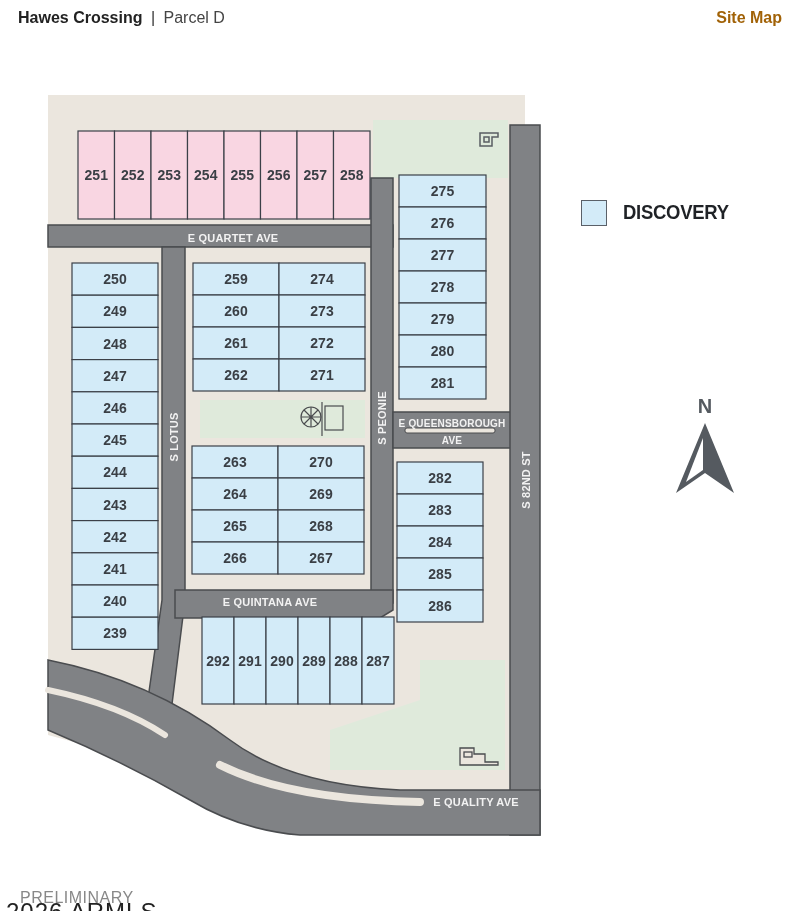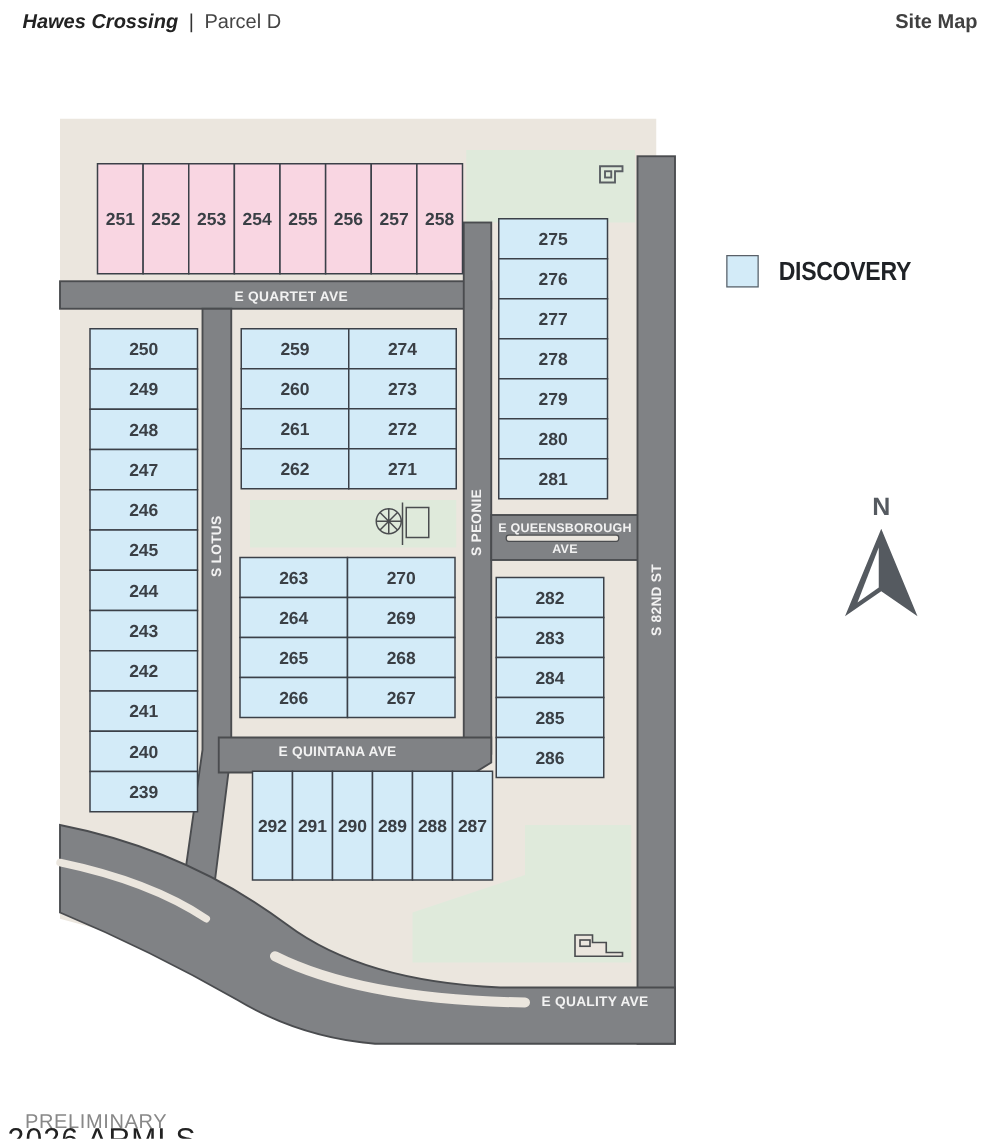--- a/index.html
+++ b/index.html
@@ -1,30 +1,30 @@
 <!DOCTYPE html>
 <html><head>
 <meta charset="utf-8">
 <style>
   html, body { margin: 0; padding: 0; background: #ffffff; }
   body { width: 800px; height: 911px; position: relative; overflow: hidden;
          font-family: "Liberation Sans", sans-serif; color: #222; }
   .header { position: absolute; top: 6px; left: 18px; right: 18px; height: 24px;
             display: flex; justify-content: space-between; align-items: center; font-size: 16px; }
-  .header .proj { font-weight: bold; color: #222; font-style: italic; }
+  .header .proj { font-weight: bold; color: #222; }
   .header .sep { color: #333; margin: 0 4px; font-weight: normal; }
   .header .parcel { color: #444; font-weight: normal; text-align: center; }
-  .header .right { font-weight: bold; color: #404040; text-align: center; }
+  .header .right { font-weight: bold; color: #a16207; text-align: center; }
   svg#map { position: absolute; left: 0; top: 0; }
   .lot-text { font-family: "Liberation Sans", sans-serif; font-weight: bold; font-size: 14px;
               fill: #3a3f45; text-anchor: middle; dominant-baseline: central; }
   .street-text { font-family: "Liberation Sans", sans-serif; font-weight: bold; font-size: 11px;
                  fill: #f2f2f2; text-anchor: middle; dominant-baseline: central; letter-spacing: 0.2px; }
   .legend { position: absolute; left: 581px; top: 200px; }
-  .legend-item { display: flex; align-items: flex-end; height: 30px; margin-bottom: 22px; }
+  .legend-item { display: flex; align-items: flex-start; height: 30px; margin-bottom: 22px; }
   .legend-swatch { width: 26px; height: 26px; border: 1.5px solid #5a6068; box-sizing: border-box; margin-right: 16px; }
   .legend-label { font-weight: bold; font-size: 21px; color: #1f2226; letter-spacing: -0.3px; transform: scaleX(0.88); transform-origin: left center; }
   .north { position: absolute; left: 670px; top: 395px; width: 70px; text-align: center; }
   .north-label { font-weight: bold; font-size: 20px; color: #555a60; }
   .footer-brand { position: absolute; left: 6px; top: 853px; font-size: 24px; color: #222; letter-spacing: 1px; font-weight: normal; margin-top: 45px; }
   .footer-pre { position: absolute; left: 20px; top: 889px; font-size: 16px; color: #888; letter-spacing: 0.5px; }
 </style>
 </head>
 <body>
 

